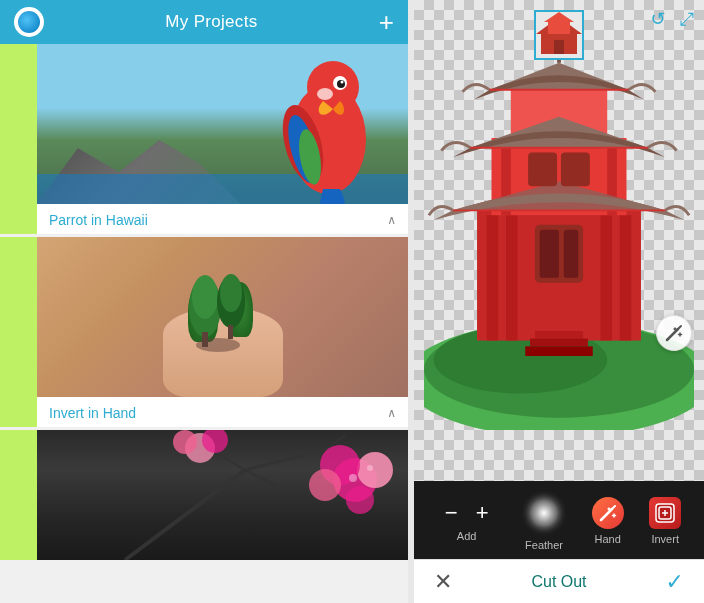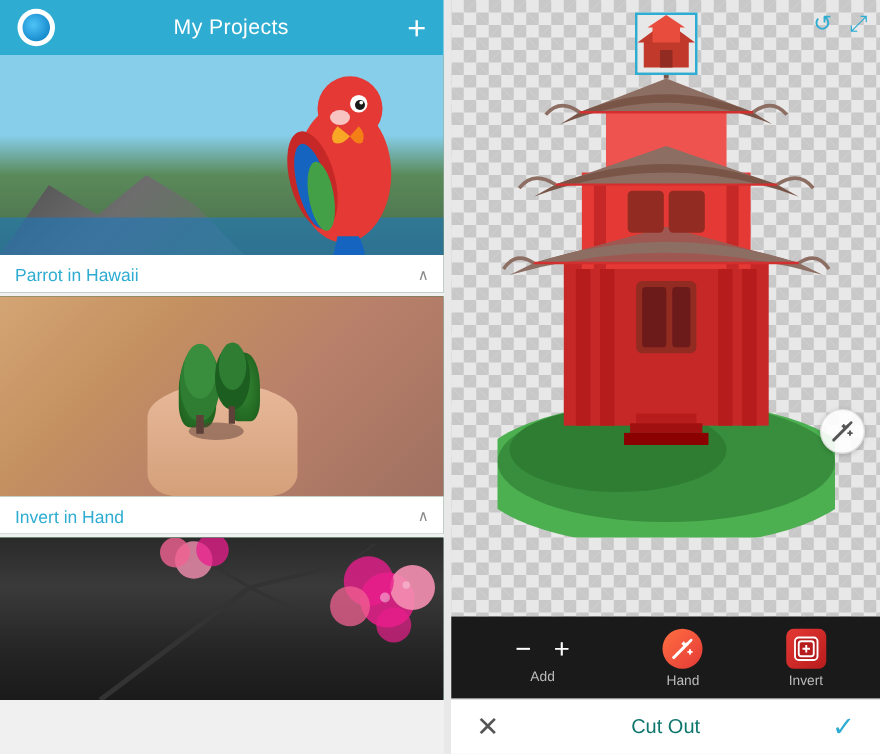--- a/index.html
+++ b/index.html
@@ -8,21 +8,21 @@
       height: 603px;
       background: #e8e8e8;
       display: flex;
       gap: 6px;
       font-family: -apple-system, BlinkMacSystemFont, 'Segoe UI', sans-serif;
       overflow: hidden;
     }
 
     
     .left-panel {
-      width: 355px;
+      width: 408px;
       height: 603px;
       background: #f0f0f0;
       display: flex;
       flex-direction: column;
       overflow: hidden;
     }
 
     .header-bar {
       background: #2eacd1;
       height: 44px;
@@ -67,22 +67,23 @@
       cursor: pointer;
     }
 
     .project-list {
       flex: 1;
       overflow-y: auto;
       background: #f0f0f0;
     }
 
     .project-item {
-      background: #14532d;
+      background: #bef264;
       margin-bottom: 3px;
+      padding-left: 37px;
     }
 
     .project-image-container {
       width: 100%;
       height: 160px;
       overflow: hidden;
       position: relative;
     }
 
     .project-image-parrot {
@@ -586,20 +587,26 @@
     <div class="tools-row">
 
       <div class="tool-item">
         <div style="display:flex; align-items:center; justify-content:center; gap:2px;">
           <span class="minus-btn">−</span>
           <span class="plus-btn">+</span>
         </div>
         <span class="tool-label">Add</span>
       </div>
 
+      <div class="tool-item">
+        <div class="brush-size-indicator">
+          <div class="brush-circle"></div>
+        </div>
+        <span class="tool-label">Feather</span>
+      </div>
 
       <div class="tool-item">
         <div class="auto-icon">
           <svg width="22" height="22" viewBox="0 0 22 22">
 
             <line x1="4" y1="18" x2="15" y2="7" stroke="white" stroke-width="2.5" stroke-linecap="round"></line>
             <line x1="15" y1="7" x2="18" y2="4" stroke="white" stroke-width="2" stroke-linecap="round"></line>
             <line x1="17" y1="12" x2="17" y2="15" stroke="white" stroke-width="1.5" stroke-linecap="round"></line>
             <line x1="15.5" y1="13.5" x2="18.5" y2="13.5" stroke="white" stroke-width="1.5" stroke-linecap="round"></line>
             <line x1="12" y1="6" x2="12" y2="8" stroke="white" stroke-width="1.5" stroke-linecap="round"></line>

